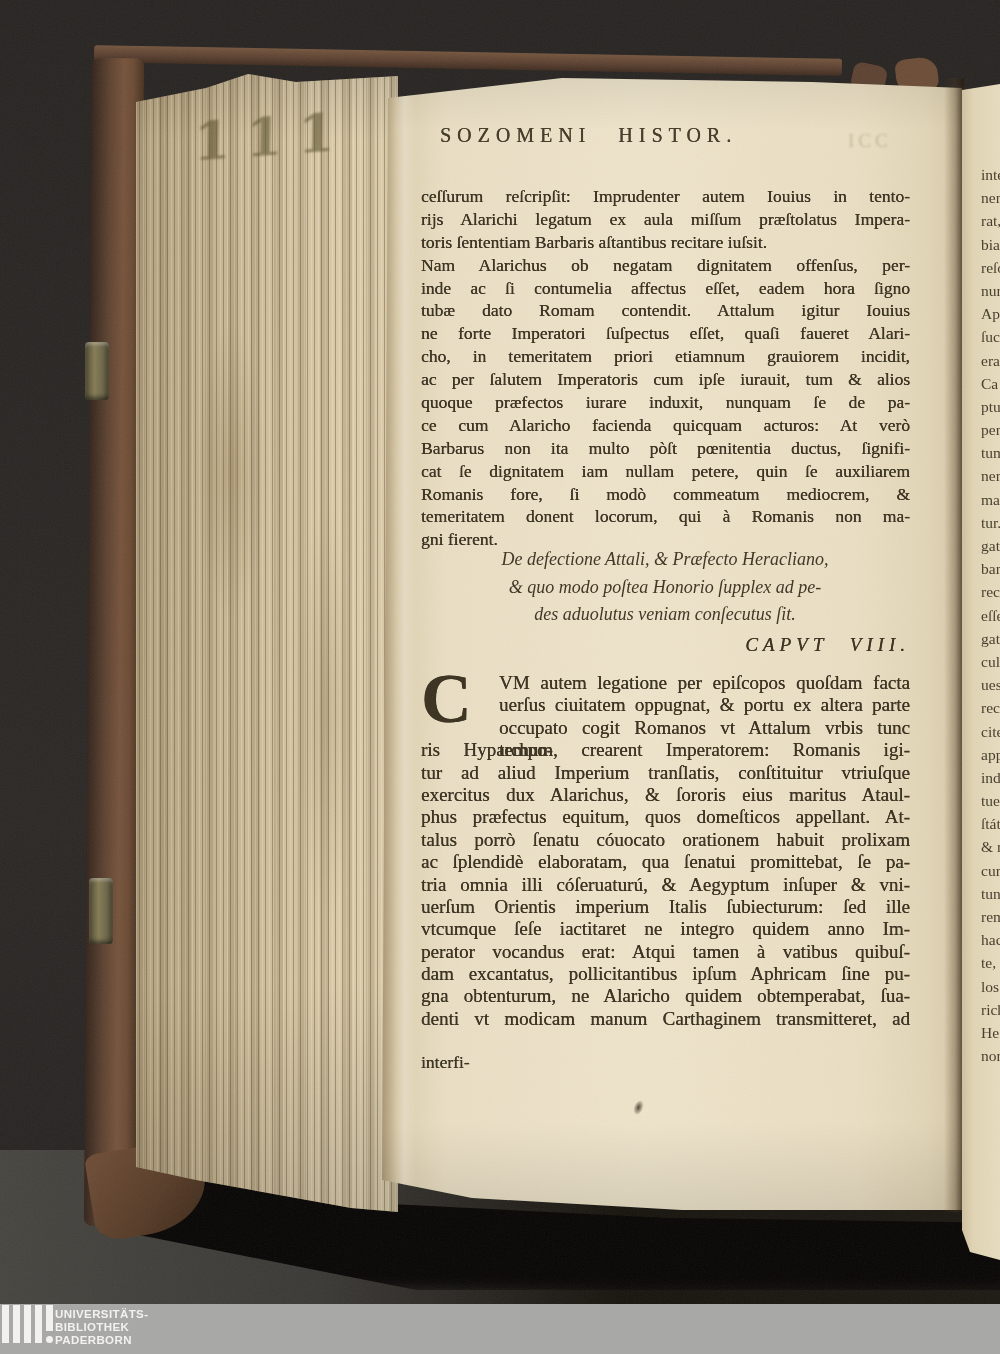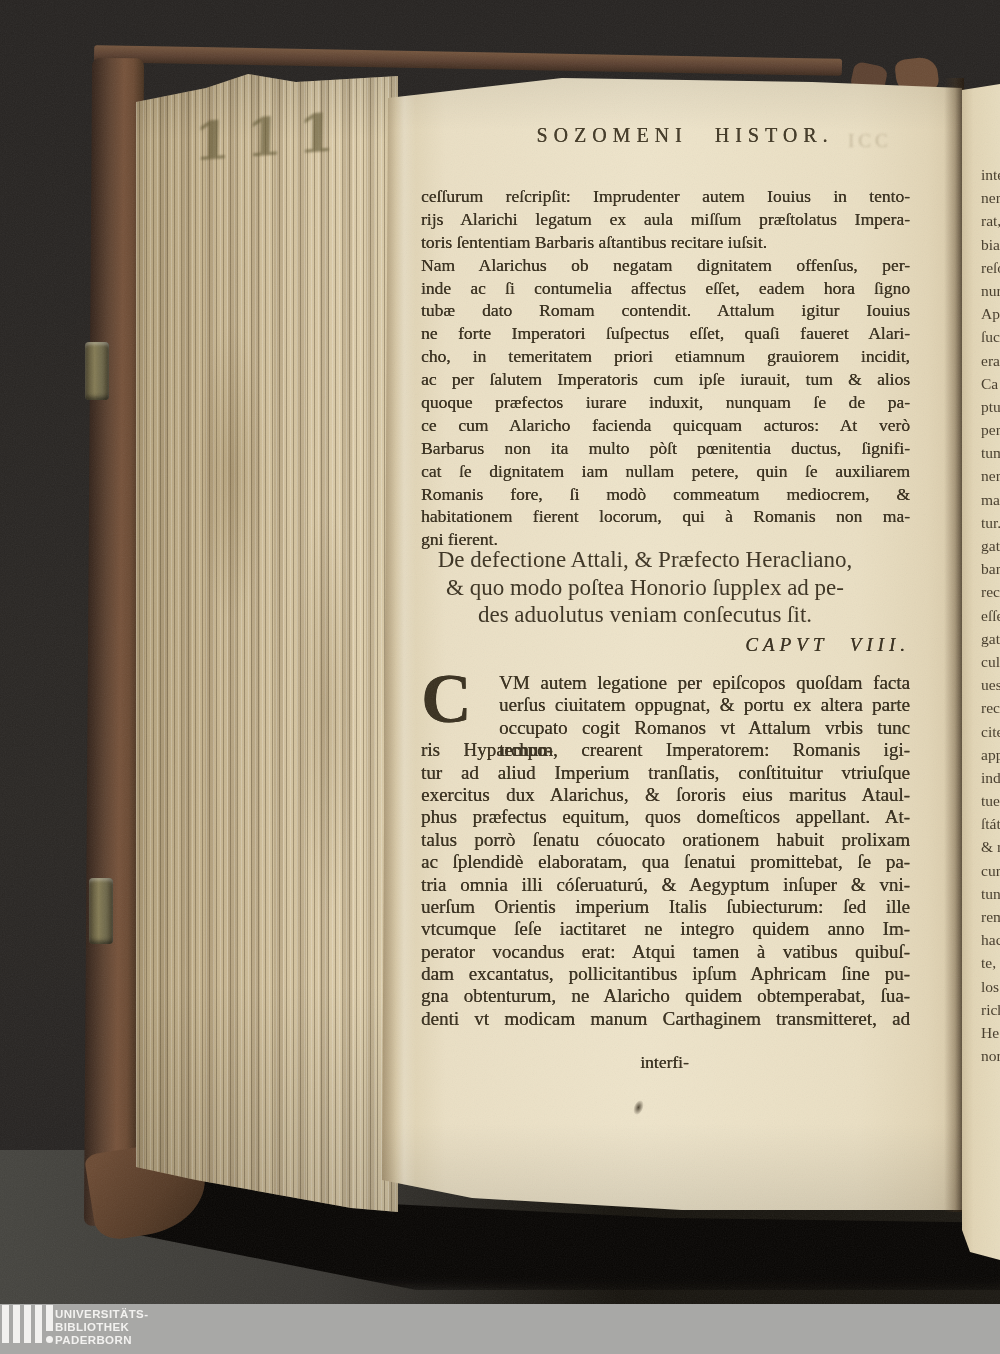--- a/index.html
+++ b/index.html
@@ -54,38 +54,38 @@
       linear-gradient(90deg,rgba(90,70,40,.30) 0px,rgba(90,70,40,0) 14px,rgba(255,255,255,.22) 22px,rgba(255,255,255,0) 34px),
       linear-gradient(180deg,rgba(0,0,0,.07) 0%,rgba(0,0,0,0) 5%,rgba(0,0,0,0) 92%,rgba(0,0,0,.10) 100%),
       linear-gradient(90deg,#c9b793 0%,#dfd2b2 4%,#eadfc4 11%,#eee4ca 45%,#eadfc3 82%,#e2d5b6 94%,#d6c7a6 100%);}
   .page-gutter{left:944px;top:78px;width:20px;height:1134px;
     background:linear-gradient(90deg,rgba(0,0,0,0) 0%,rgba(72,52,28,.35) 55%,rgba(36,23,10,.8) 100%);}
   .facing-edge{left:962px;top:80px;width:38px;height:1180px;
     clip-path:polygon(0px 10px,38px 4px,38px 1180px,8px 1172px,0px 1150px);
     background:linear-gradient(90deg,#cfc09e 0%,#e2d5b5 30%,#e7dcbe 100%);}
   
   .ink{color:#39301f;text-shadow:.2px 0 0 currentColor;}
-  .running-header{left:440px;top:124px;width:490px;text-align:center;
+  .running-header{left:440px;top:124px;width:490px;
     font-size:20px;letter-spacing:6px;word-spacing:16px;color:#433a27;}
   .bleed-mark{left:848px;top:130px;font-size:19px;letter-spacing:4px;
     color:rgba(120,103,70,.30);filter:blur(1.2px);}
   .t-line{position:static;display:block;text-align:justify;text-align-last:justify;}
   .body-block{left:421px;top:157px;width:489px;font-size:17.5px;margin-top:28px;}
   .body-block .t-line{height:22.9px;line-height:22.9px;}
   .body-block .t-line:nth-child(3),
   .body-block .t-line:nth-child(16){text-align-last:left;}
-  .chapter-heading{left:410px;top:546px;width:470px;font-size:23px;color:#3c3322;}
+  .chapter-heading{left:430px;top:546px;width:470px;font-size:18px;font-style:italic;color:#3c3322;}
   .chapter-heading .t-line{height:27.6px;line-height:27.6px;text-align:center;text-align-last:center;}
   .chapter-label{left:421px;top:634px;width:489px;text-align:right;
     font-size:19px;letter-spacing:5px;word-spacing:12px;font-style:italic;}
   .drop-cap{left:421px;top:668px;font-size:70px;line-height:62px;font-weight:bold;}
   .chapter-block{left:421px;top:672px;width:489px;font-size:19px;}
   .chapter-block .t-line{height:22.4px;line-height:22.4px;}
   .chapter-block .t-line:nth-child(-n+3){margin-left:78px;}
-  .catchword{left:421px;top:1052px;width:487px;text-align:center;font-size:17.5px;}
+  .catchword{left:421px;top:1052px;width:487px;text-align:left;font-size:17.5px;}
   .frag-col{left:967px;top:163px;width:33px;height:920px;overflow:hidden;font-size:15.5px;color:#453b2a;margin-left:14px;}
   .frag-col .t-line{height:23.2px;line-height:23.2px;white-space:nowrap;text-align:left;text-align-last:left;}
   .ink-blot{left:634px;top:1100px;width:9px;height:15px;border-radius:60% 40% 55% 45%;
     background:radial-gradient(ellipse at center,rgba(40,30,15,.8),rgba(40,30,15,0) 75%);transform:rotate(20deg);}
   
   .grain{left:0;top:0;opacity:.08;pointer-events:none;}
   
   .banner{left:0;top:1304px;width:1000px;height:50px;background:#a8a8a6;}
   .logo{left:2px;top:1px;display:flex;gap:4px;position:absolute;}
   .logo span{position:static;display:block;width:7px;height:38px;background:#f2f1ef;}
@@ -131,21 +131,21 @@
       <div class="t-line">inde ac ſi contumelia affectus eſſet, eadem hora ſigno</div>
       <div class="t-line">tubæ dato Romam contendit. Attalum igitur Iouius</div>
       <div class="t-line">ne forte Imperatori ſuſpectus eſſet, quaſi faueret Alari-</div>
       <div class="t-line">cho, in temeritatem priori etiamnum grauiorem incidit,</div>
       <div class="t-line">ac per ſalutem Imperatoris cum ipſe iurauit, tum &amp; alios</div>
       <div class="t-line">quoque præfectos iurare induxit, nunquam ſe de pa-</div>
       <div class="t-line">ce cum Alaricho facienda quicquam acturos: At verò</div>
       <div class="t-line">Barbarus non ita multo pòſt pœnitentia ductus, ſignifi-</div>
       <div class="t-line">cat ſe dignitatem iam nullam petere, quin ſe auxiliarem</div>
       <div class="t-line">Romanis fore, ſi modò commeatum mediocrem, &amp;</div>
-      <div class="t-line">habitationem fierent locorum, qui à Romanis non ma-</div>
+      <div class="t-line">temeritatem donent locorum, qui à Romanis non ma-</div>
       <div class="t-line">gni fierent.</div>
     </div>
 
   <div class="chapter-heading">
       <div class="t-line">De defectione Attali, &amp; Præfecto Heracliano,</div>
       <div class="t-line">&amp; quo modo poſtea Honorio ſupplex ad pe-</div>
       <div class="t-line">des aduolutus veniam conſecutus ſit.</div>
     </div>
 
   <div class="chapter-label ink">CAPVT VIII.</div>

